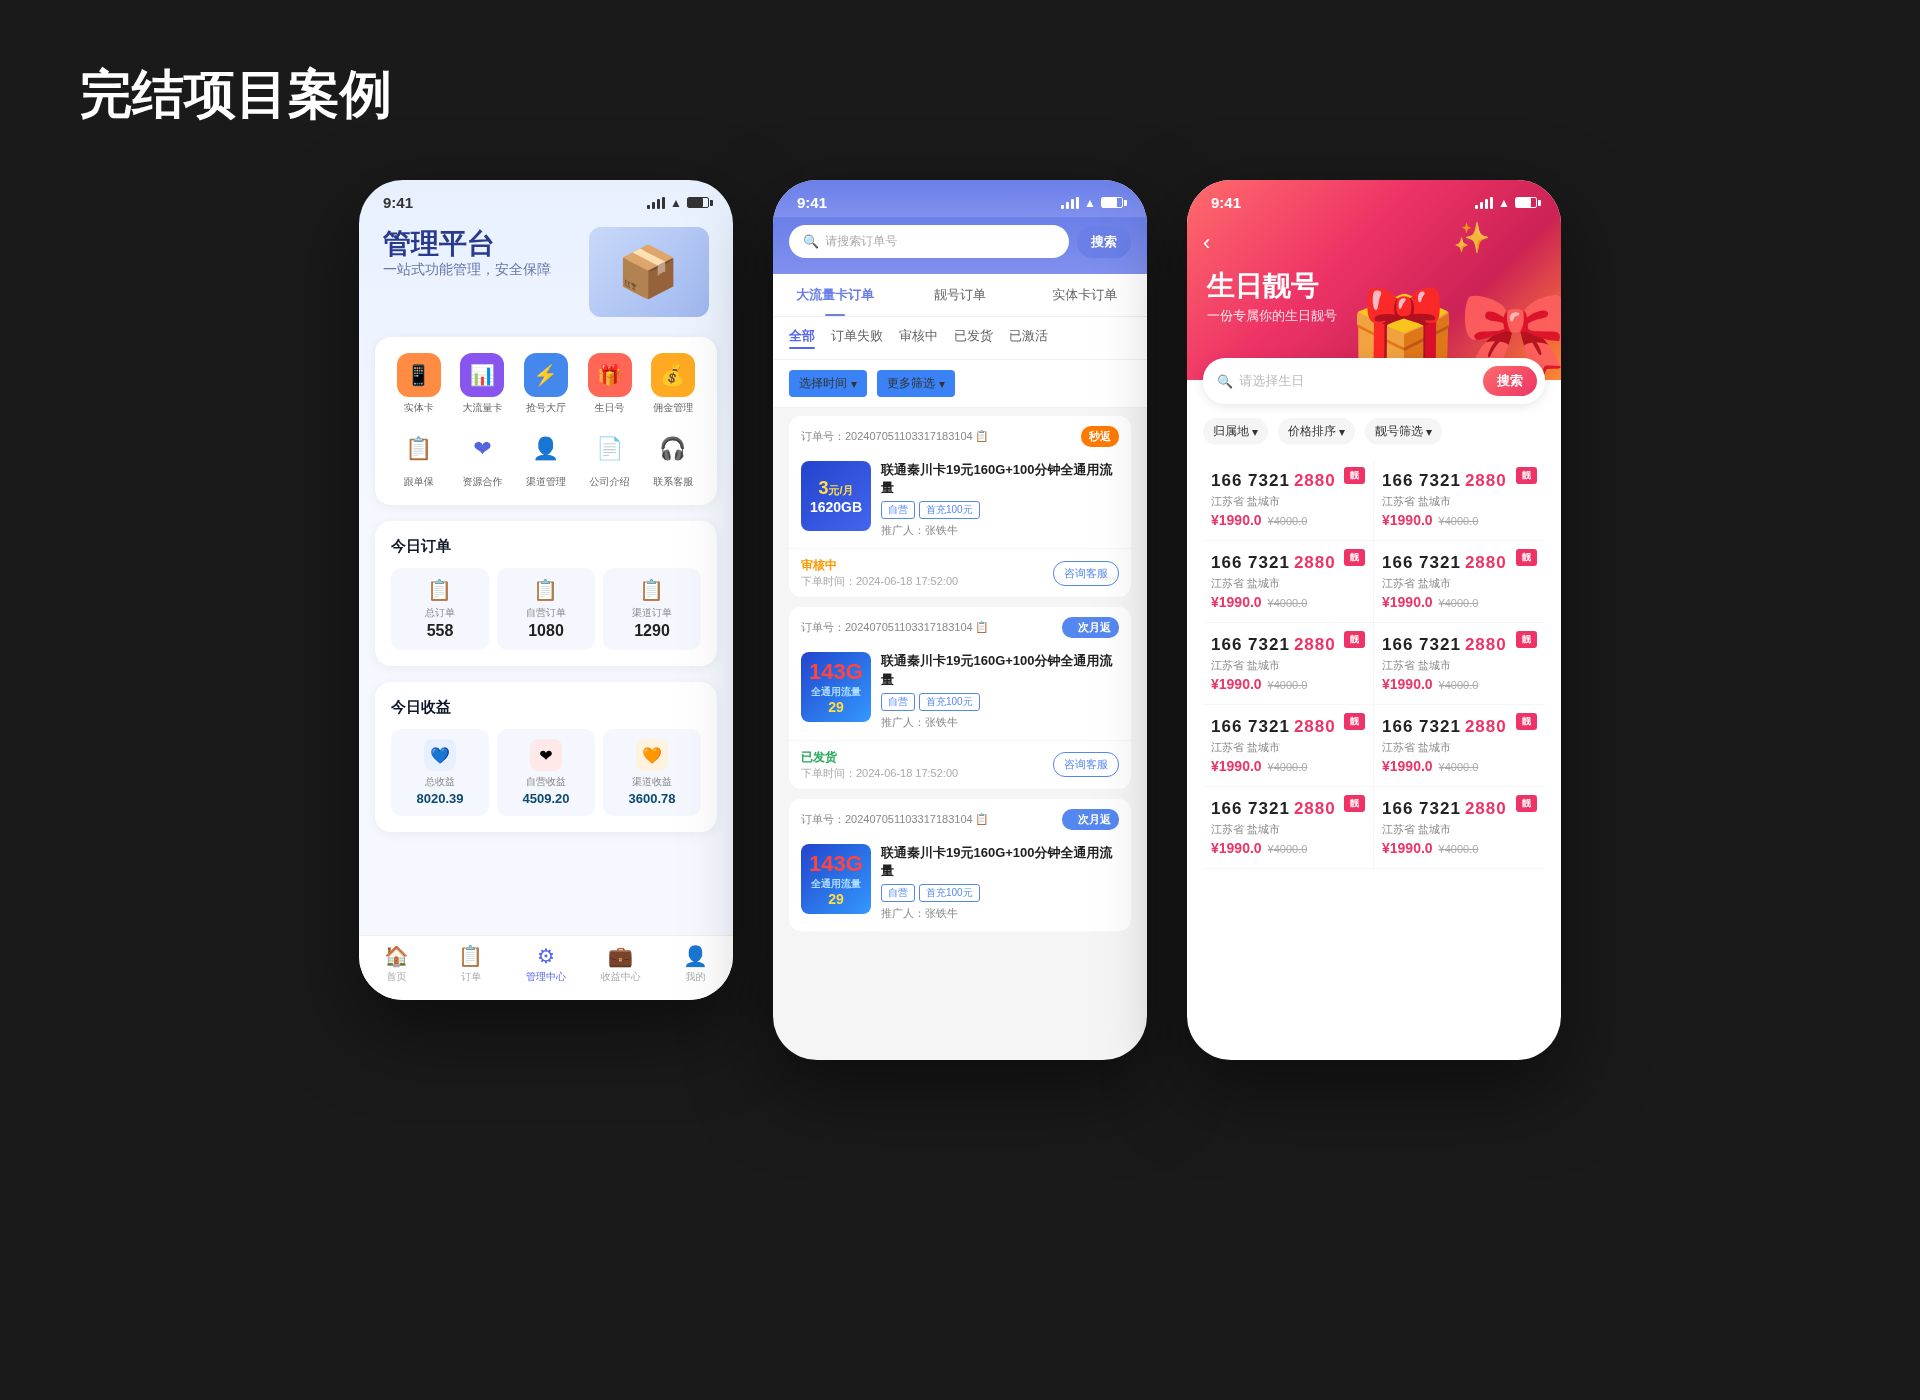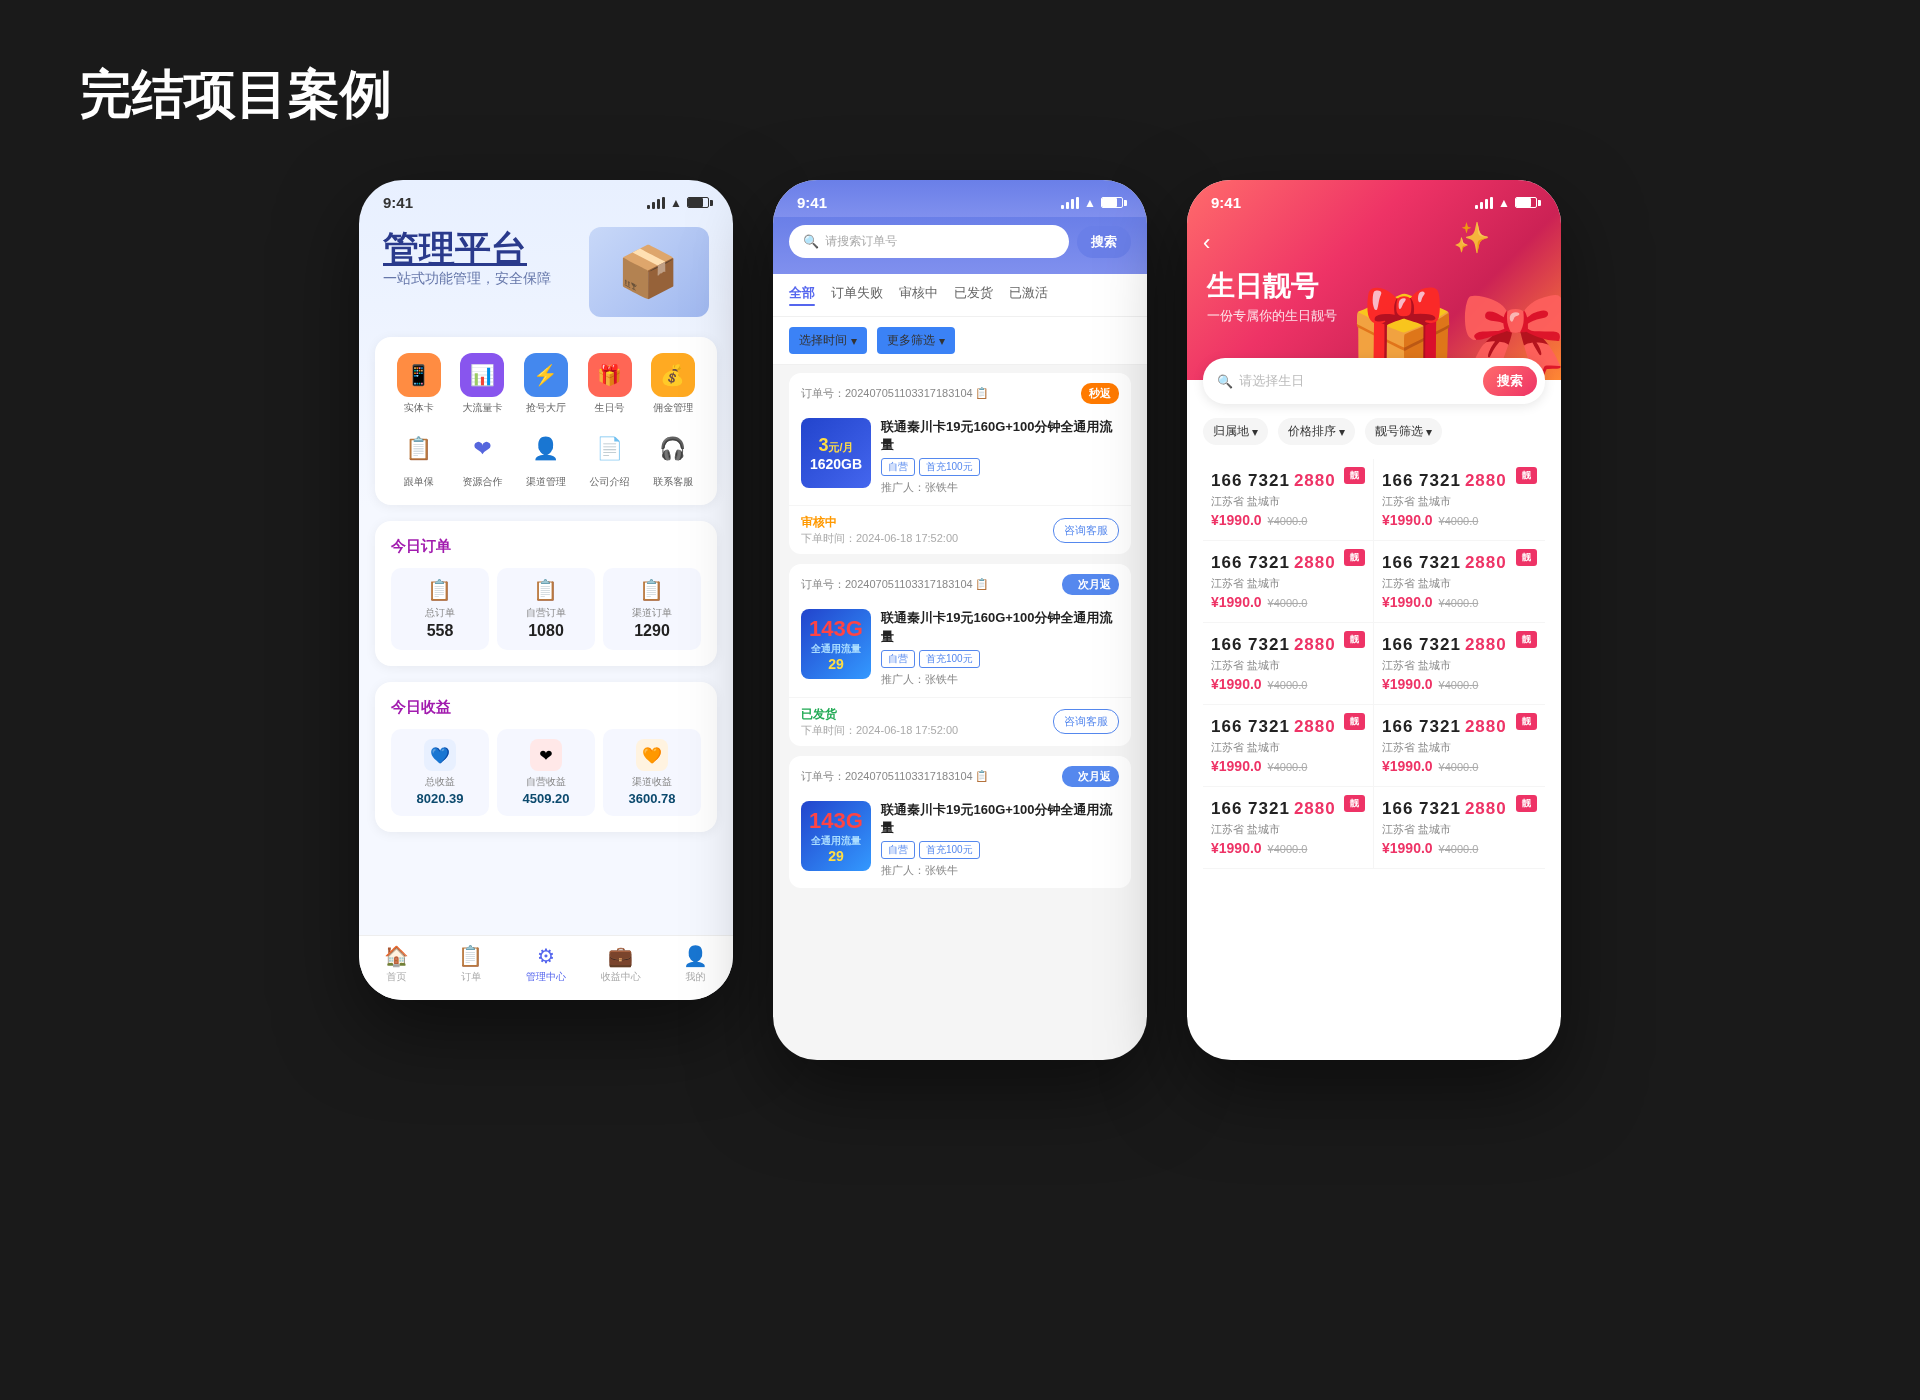--- a/index.html
+++ b/index.html
@@ -68,21 +68,21 @@
     .phone1 .status-bar { color: #333; }
 
     .phone1-header {
       padding: 10px 24px 20px;
       position: relative;
       display: flex;
       justify-content: space-between;
       align-items: flex-start;
     }
     .phone1-title-block {}
-    .phone1-title { font-size: 36px; font-weight: 800; color: #2a3a8c; line-height: 1.2; text-decoration: underline; }
+    .phone1-title { font-size: 28px; font-weight: 800; color: #2a3a8c; line-height: 1.2; }
     .phone1-subtitle { font-size: 14px; color: #6677aa; margin-top: 0; }
     .phone1-illustration {
       width: 120px; height: 90px;
       background: linear-gradient(135deg, #c8d8f8 0%, #a0b8f0 100%);
       border-radius: 12px;
       display: flex; align-items: center; justify-content: center;
       font-size: 40px;
       position: relative;
       overflow: hidden;
     }
@@ -120,21 +120,21 @@
       display: flex; flex-direction: column; align-items: center; gap: 4px;
     }
     .icon-circle-outline {
       width: 44px; height: 44px; border-radius: 12px;
       display: flex; align-items: center; justify-content: center;
       font-size: 22px;
       color: #5566dd;
     }
 
     .section-title {
-      font-size: 15px; font-weight: 700; color: #a21caf; margin-bottom: 12px;
+      font-size: 15px; font-weight: 700; color: #0f172a; margin-bottom: 12px;
     }
     .stats-grid {
       display: grid; grid-template-columns: repeat(3, 1fr); gap: 8px;
     }
     .stat-item {
       display: flex; flex-direction: column; align-items: center;
       background: #f5f7ff; border-radius: 10px; padding: 10px 6px;
     }
     .stat-icon { font-size: 20px; margin-bottom: 4px; }
     .stat-label { font-size: 10px; color: #888; margin-bottom: 2px; }
@@ -527,20 +527,25 @@
     </div>
 
     <div class="phone2-search-bar">
       <div class="search-input-wrap">
         <span style="color:#bbb; font-size:13px;">🔍</span>
         <span class="search-placeholder">请搜索订单号</span>
       </div>
       <div class="search-btn">搜索</div>
     </div>
 
+    <div class="phone2-tabs">
+      <div class="tab2 active">大流量卡订单</div>
+      <div class="tab2">靓号订单</div>
+      <div class="tab2">实体卡订单</div>
+    </div>
 
     <div class="phone2-subtabs">
       <div class="subtab active">全部</div>
       <div class="subtab">订单失败</div>
       <div class="subtab">审核中</div>
       <div class="subtab">已发货</div>
       <div class="subtab">已激活</div>
     </div>
 
     <div class="filter-row">

